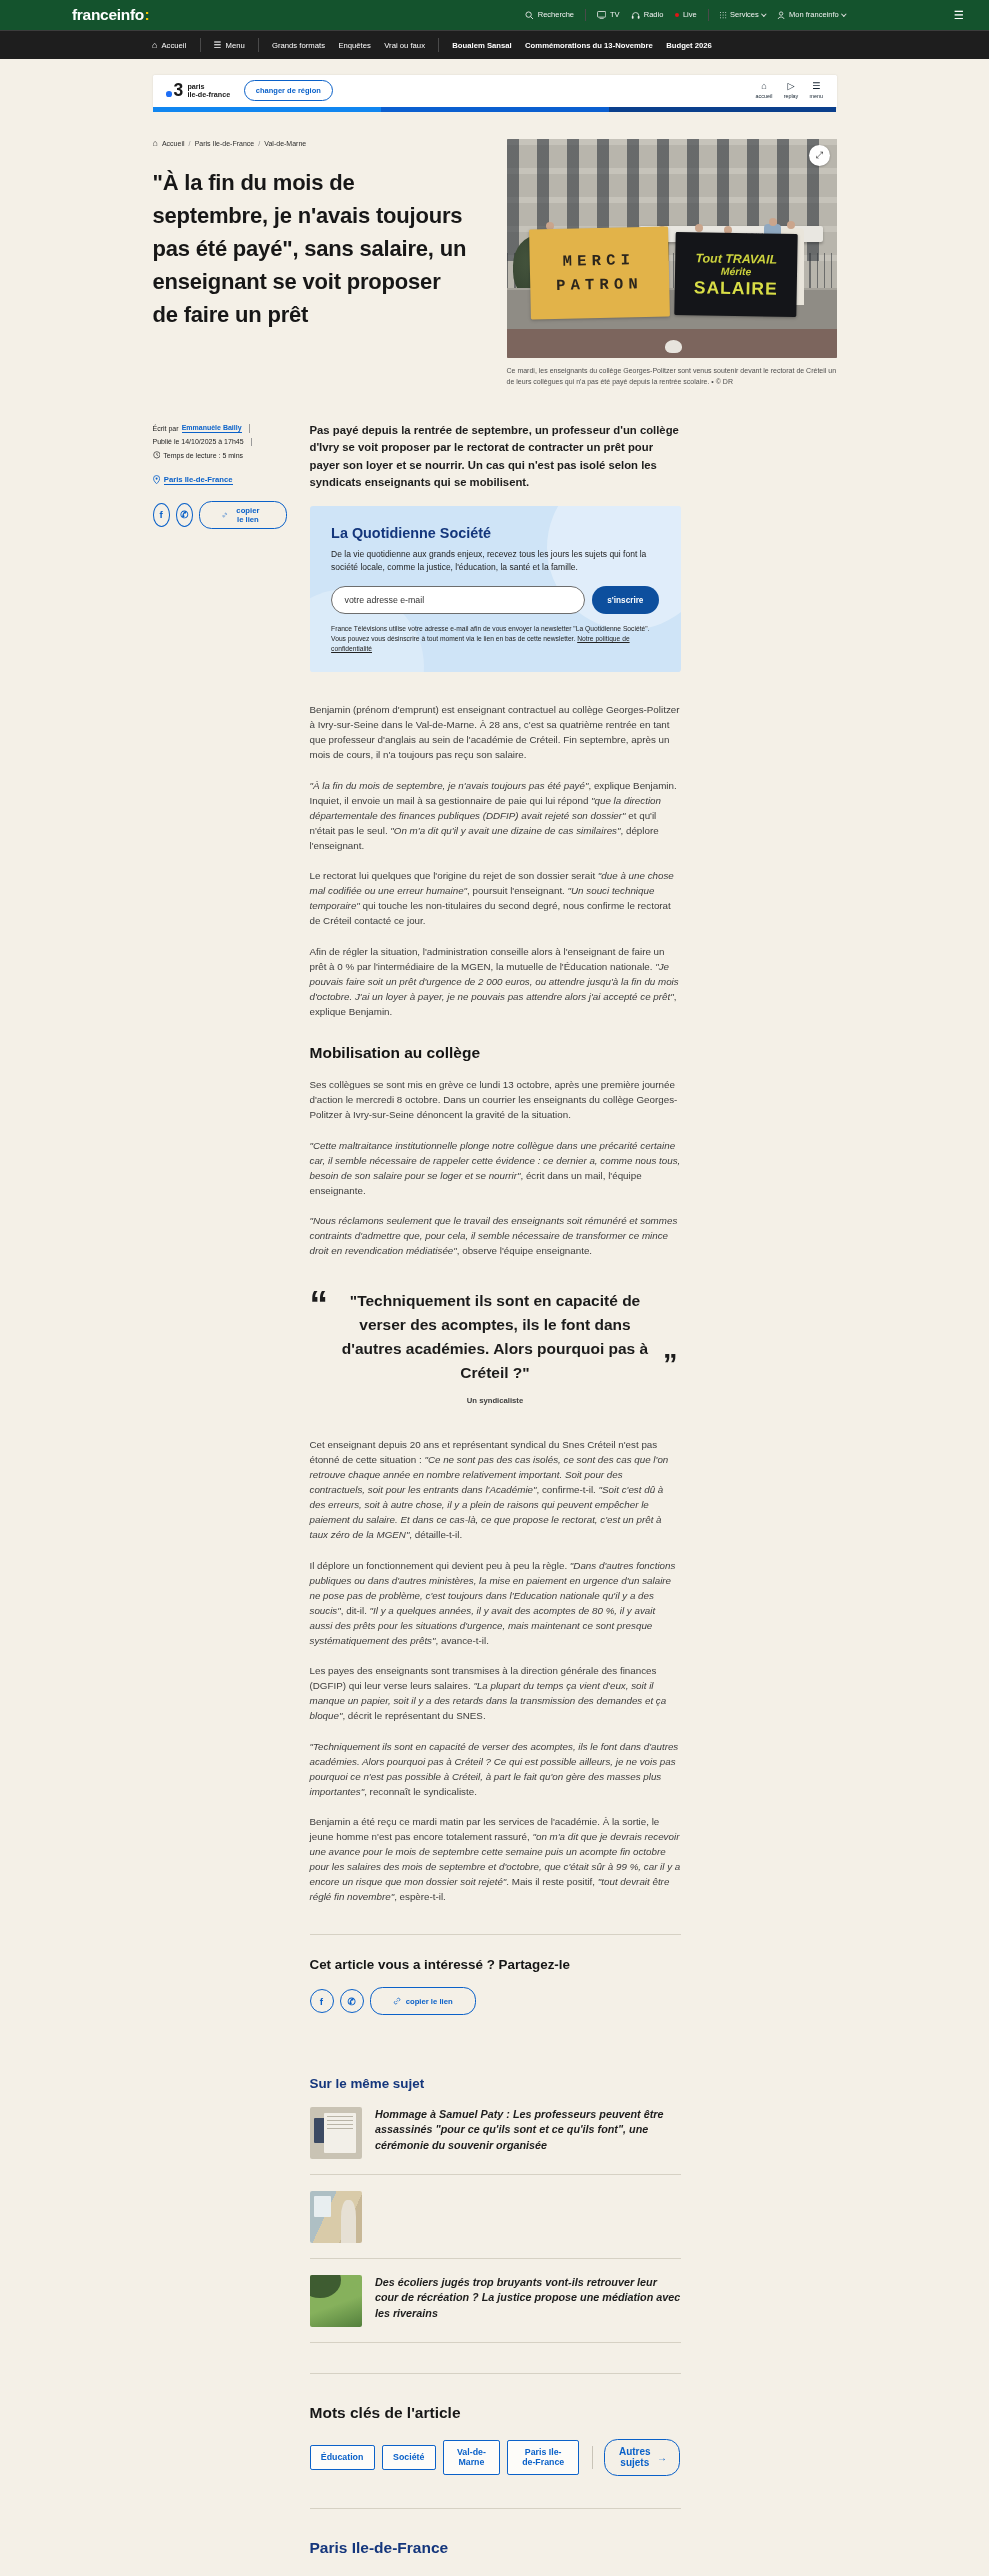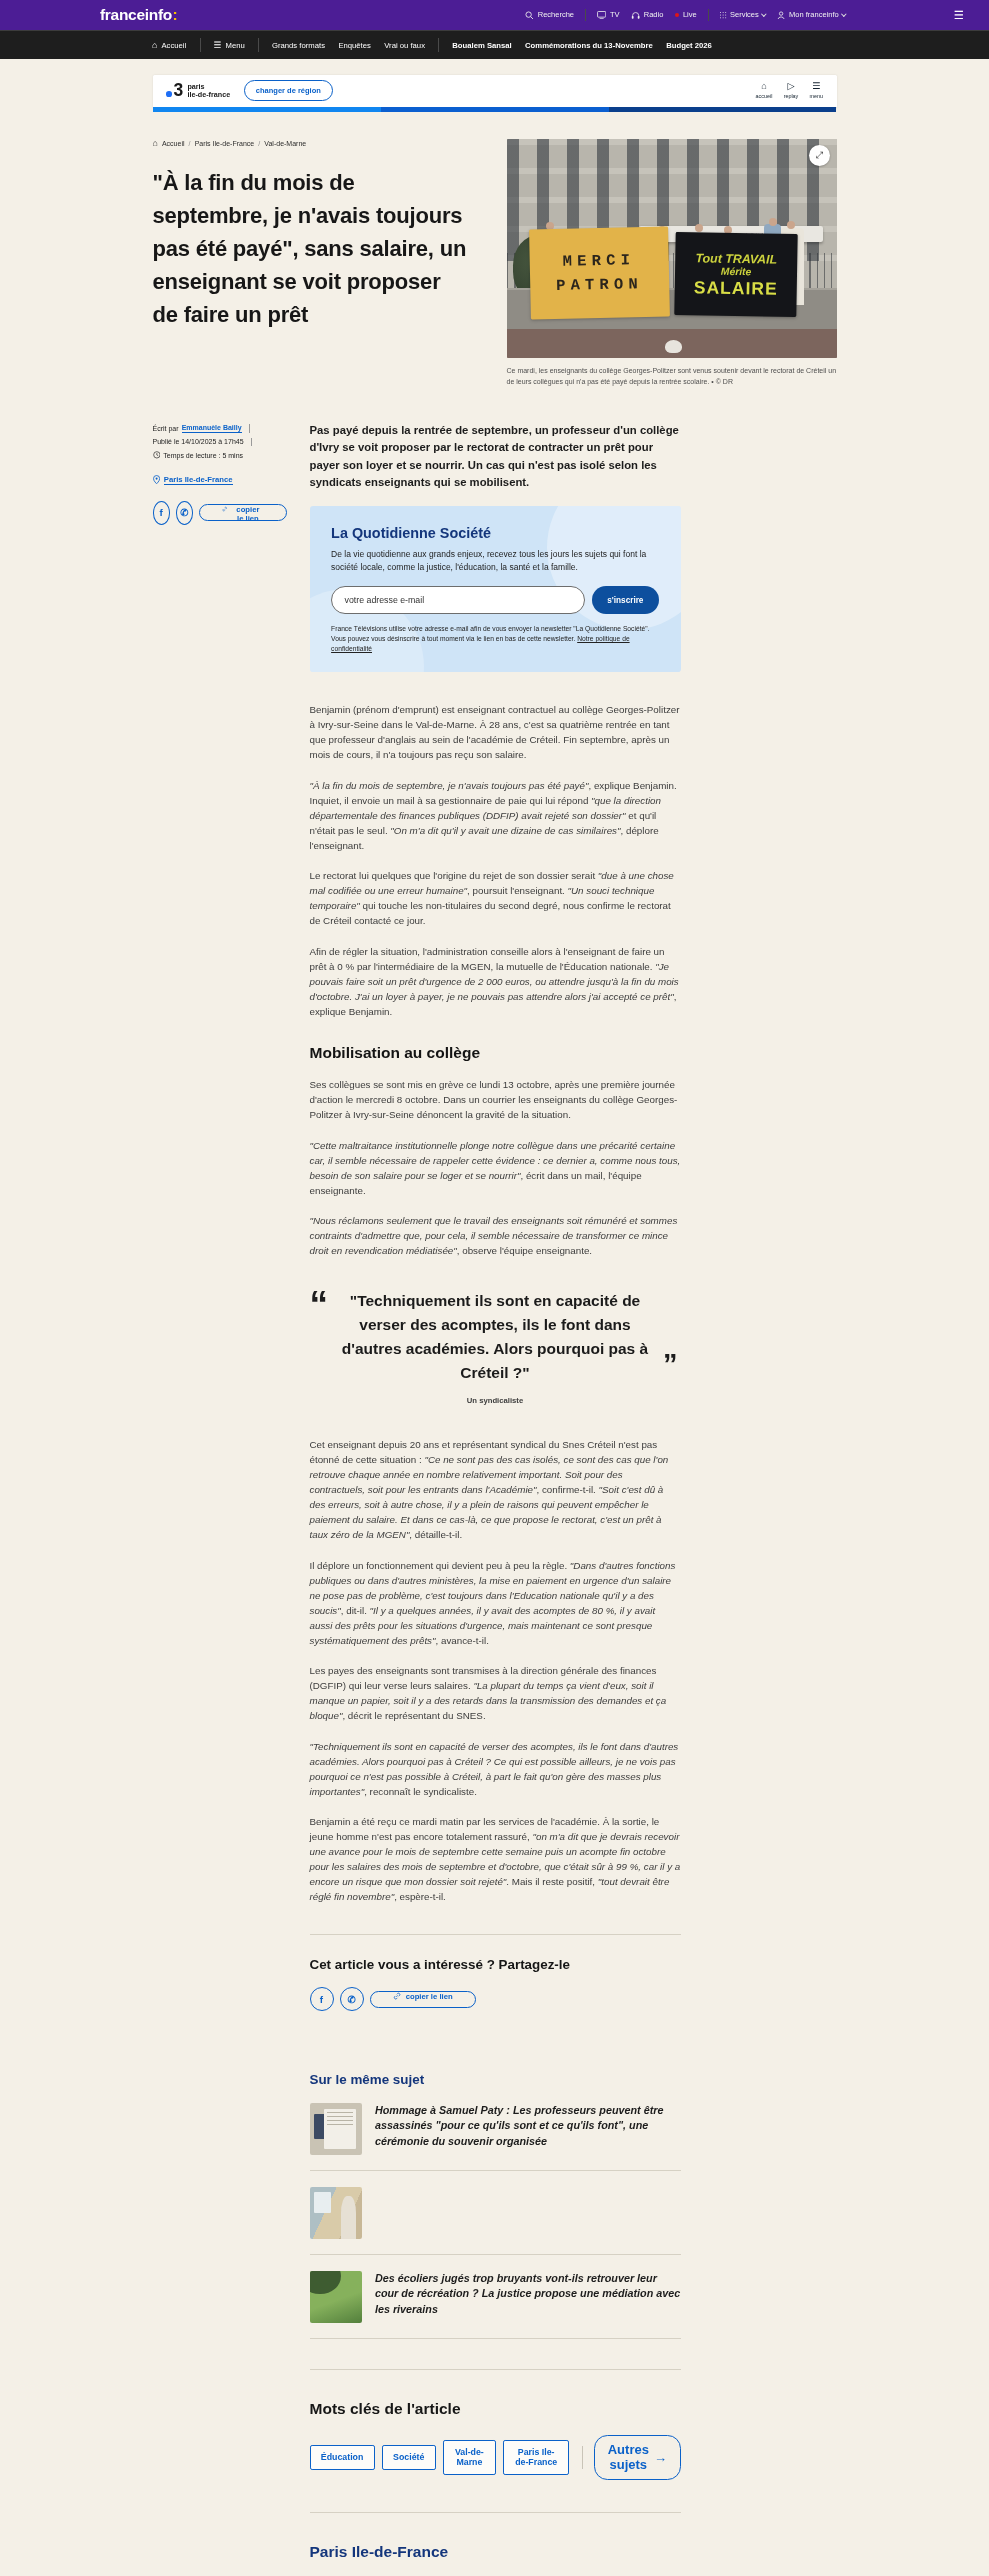--- a/index.html
+++ b/index.html
@@ -1,19 +1,19 @@
 <!DOCTYPE html>
 <html lang="fr" style="font-size:8.2px"><head>
 <meta charset="utf-8">
 <style>
   * { margin:0; padding:0; box-sizing:border-box; }
   html,body { width:989px; background:#f4f0e7; font-family:"Liberation Sans", sans-serif; }
 
   
-  .topbar { height:30px; background:#4c1d95; display:flex; align-items:center; padding-left:100px; padding-right:25px; color:#fff; }
+  .topbar { height:30px; background:#14532d; display:flex; align-items:center; padding-left:72px; padding-right:25px; color:#fff; }
   .brand { font-size:15.5px; font-weight:800; letter-spacing:-0.3px; display:flex; align-items:baseline; }
   .brand .colon { color:#f6c100; margin-left:0.5px; }
   .top-right { margin-left:auto; display:flex; align-items:center; gap:11.3px; font-size:7.5px; color:#f2f2f2; }
   .top-item { display:flex; align-items:center; gap:3.6px; cursor:pointer; }
   .vdiv { width:0.5px; height:11.3px; background:#4a4a4a; }
   .live-dot { width:4.6px; height:4.6px; border-radius:50%; background:#e01616; display:inline-block; }
   .chev { display:inline-block; width:3.6px; height:3.6px; border-right:0.8px solid #ddd; border-bottom:0.8px solid #ddd; transform:rotate(45deg); margin-top:-1.5px; }
   .dots9 { width:6.7px; height:6.7px; position:relative; display:inline-block; }
   .dots9 i { position:absolute; width:1.5px; height:1.5px; border-radius:50%; background:#eee; left:0; top:0;
     box-shadow:2.6px 0 0 #eee,5.2px 0 0 #eee,0 2.6px 0 #eee,2.6px 2.6px 0 #eee,5.2px 2.6px 0 #eee,0 5.2px 0 #eee,2.6px 5.2px 0 #eee,5.2px 5.2px 0 #eee; }
@@ -79,21 +79,21 @@
 
   
   .article-grid { display:grid; grid-template-columns:134px 371px; column-gap:23px; margin-top:34px; }
   .rail { font-size:7px; color:#222; }
   .rail-row { display:flex; align-items:center; gap:3.1px; padding:2.6px 0; }
   .rail-row .enddiv { width:0.5px; height:8.2px; background:#9a9a9a; margin-left:4.1px; }
   .link-blue { color:#0a61c9; font-weight:700; border-bottom:0.8px solid #0a61c9; padding-bottom:0.5px; cursor:pointer; }
   .rail-loc { margin-top:13.4px; display:flex; align-items:center; gap:4.1px; font-size:7.7px; }
   .share-row { display:flex; align-items:center; gap:6.2px; margin-top:15.5px; }
   .circ-btn { width:24px; height:24px; border-radius:50%; border:0.8px solid #0a61c9; color:#0a61c9; display:flex; align-items:center; justify-content:center; font-size:9.8px; font-weight:700; background:transparent; cursor:pointer; }
-  .copy-pill { border:0.8px solid #0a61c9; color:#0a61c9; border-radius:12.4px; height:17px; padding:0 22px; display:inline-flex; align-items:flex-start; gap:4.6px; font-size:7.7px; font-weight:700; background:transparent; cursor:pointer; }
+  .copy-pill { border:0.8px solid #0a61c9; color:#0a61c9; border-radius:12.4px; height:28px; padding:0 22px; display:inline-flex; align-items:center; gap:4.6px; font-size:7.7px; font-weight:700; background:transparent; cursor:pointer; }
 
   .intro { font-size:11.3px; line-height:17.5px; font-weight:700; color:#1c1c1c; }
 
   .nl-card { margin-top:14px; background:#cfe4f7; border-radius:3.1px; padding:19.6px 21.6px 17.5px; position:relative; overflow:hidden; }
   .nl-card::before { content:""; position:absolute; right:-31px; top:-41px; width:165px; height:165px; border-radius:50%; background:rgba(255,255,255,.35); }
   .nl-card::after { content:""; position:absolute; left:-41px; bottom:-72px; width:155px; height:155px; border-radius:50%; background:rgba(255,255,255,.25); }
   .nl-inner { position:relative; z-index:1; }
   .nl-title { color:#14367c; font-size:14.4px; font-weight:800; }
   .nl-desc { margin-top:7.2px; font-size:8.5px; line-height:1.5; color:#1d1d1d; }
   .nl-form { margin-top:12.4px; display:flex; gap:7.2px; }
@@ -131,21 +131,21 @@
   .th-class .board { position:absolute; left:8%; top:10%; width:34%; height:40%; background:#e8eef0; border-radius:1px; }
   .th-class .pers { position:absolute; right:10%; top:18%; width:30%; height:82%; background:#e6e0d4; border-radius:40% 40% 0 0; }
   .th-lawn { background:linear-gradient(160deg,#86b15c 0 55%, #537f3c); }
   .th-lawn .shade { position:absolute; left:-20%; top:-25%; width:80%; height:70%; background:#3e5c31; border-radius:50%; }
 
   .tags-section { margin-top:30px; padding-top:30px; border-top:0.5px solid #d6d1c4; }
   .tags-section h3 { color:#171717; font-size:15.5px; font-weight:800; }
   .tag-row { margin-top:16.5px; display:flex; align-items:center; gap:7.2px; }
   .tag { border:0.8px solid #0a61c9; color:#0a61c9; background:#fdfcf9; border-radius:2.1px; padding:6.7px 10.3px; font-size:8.8px; font-weight:600; cursor:pointer; }
   .tag-sep { width:0.5px; height:23px; background:#c9c4b8; margin:0 5.2px; }
-  .tag-more { border:0.8px solid #0a61c9; color:#0a61c9; background:transparent; border-radius:13.4px; padding:6.7px 12.4px; font-size:13px; font-weight:700; display:inline-flex; align-items:center; gap:5.2px; cursor:pointer; }
+  .tag-more { border:0.8px solid #0a61c9; color:#0a61c9; background:transparent; border-radius:13.4px; padding:6.7px 12.4px; font-size:10px; font-weight:700; display:inline-flex; align-items:center; gap:5.2px; cursor:pointer; }
 
   .region-sec { margin-top:32px; padding-top:30px; border-top:0.5px solid #d6d1c4; }
   .region-sec h3 { color:#14367c; font-size:15.5px; font-weight:800; }
 </style>
 </head>
 <body>
 
 <header class="topbar">
   <div class="brand">
     <span>franceinfo</span>

